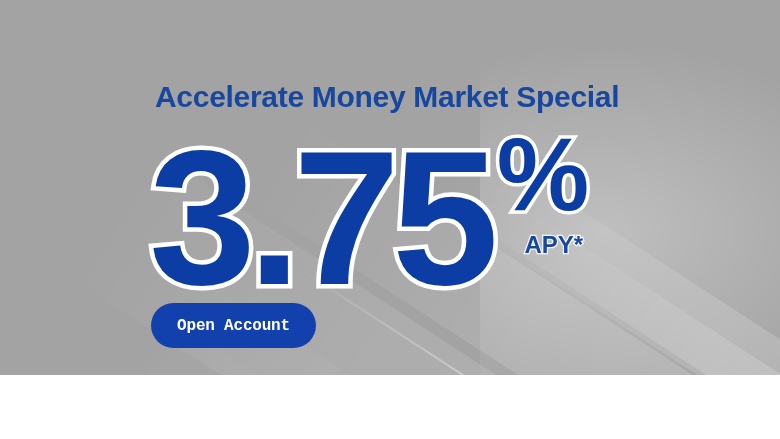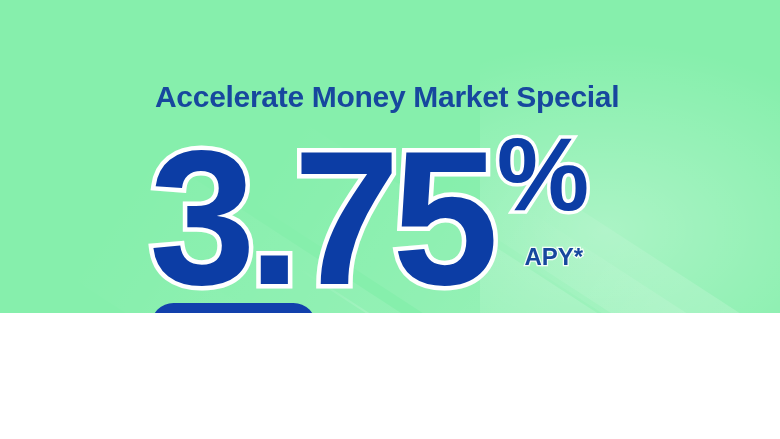--- a/index.html
+++ b/index.html
@@ -3,23 +3,23 @@
 <meta charset="utf-8">
 <style>
   html, body {
     margin: 0;
     padding: 0;
     background: #ffffff;
   }
   #banner {
     position: relative;
     width: 780px;
-    height: 313px;
+    height: 375px;
     overflow: hidden;
-    background: #86efac;
+    background: #a3a3a3;
     font-family: "Liberation Sans", sans-serif;
     -webkit-font-smoothing: antialiased;
   }
 
   
   .bg-layer {
     position: absolute;
     inset: 0;
     pointer-events: none;
   }
@@ -137,21 +137,21 @@
   .rate-pct {
     font-size: 104px;
     font-weight: bold;
     line-height: 0.82;
     color: #0c3da5;
     -webkit-text-stroke: 7px #ffffff;
     paint-order: stroke fill;
   }
 
   .apy {
-    margin-top: 26px;
+    margin-top: 14px;
     margin-right: 6px;
     font-size: 24px;
     font-weight: bold;
     color: #17479e;
     letter-spacing: 0px;
     -webkit-text-stroke: 2.5px rgba(255,255,255,0.85);
     paint-order: stroke fill;
     text-align: center;
   }
 

